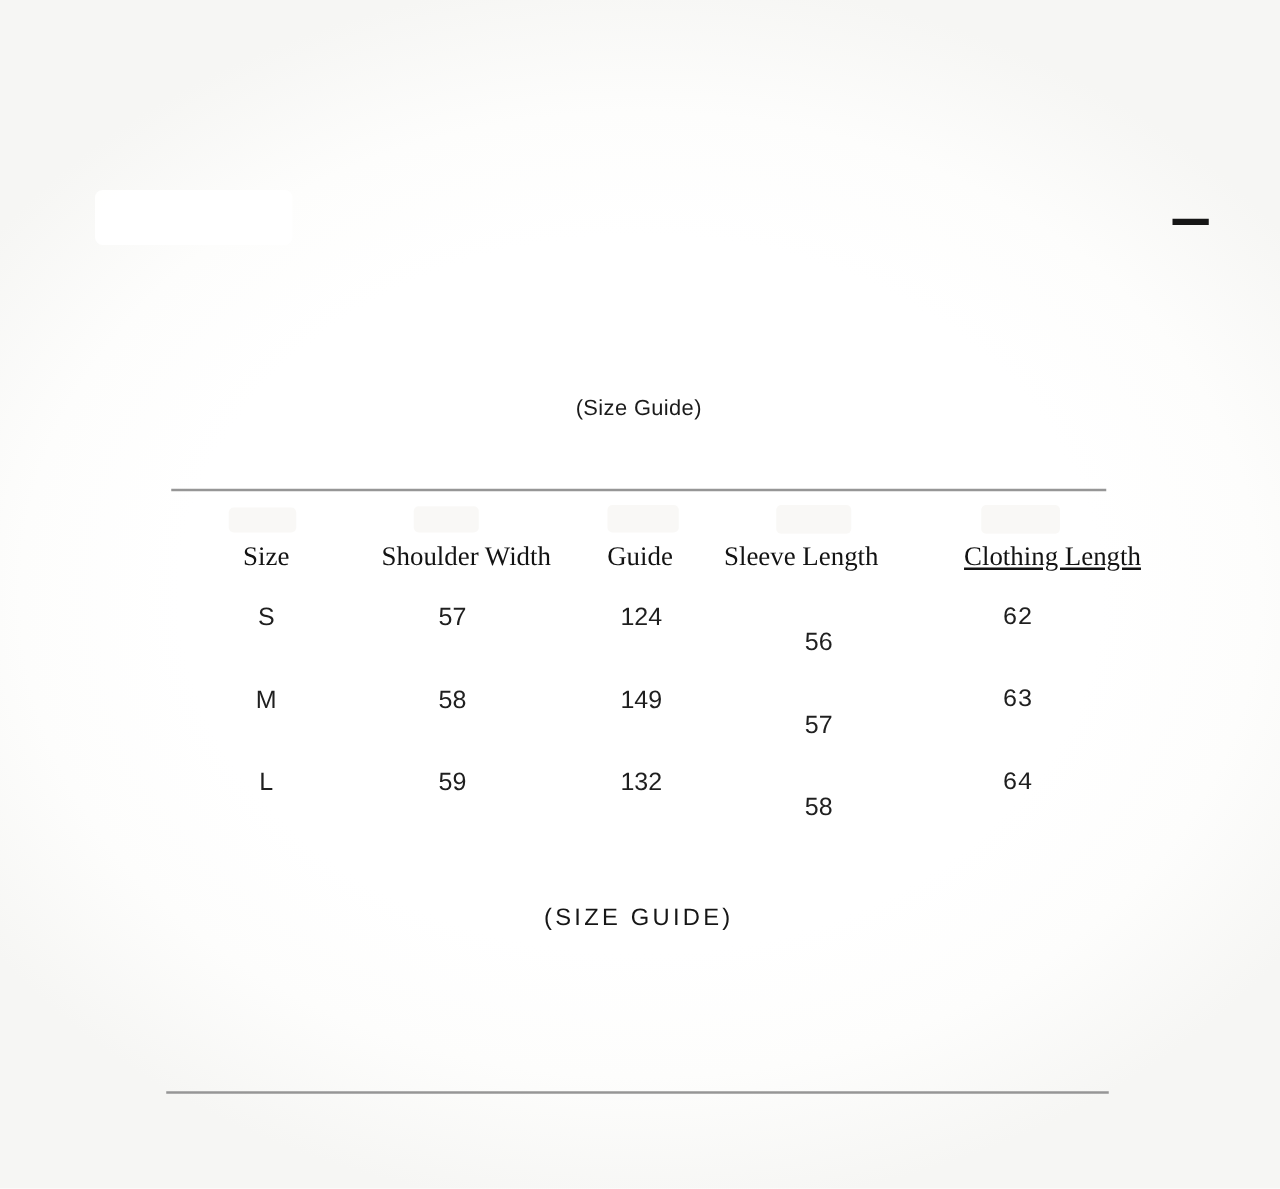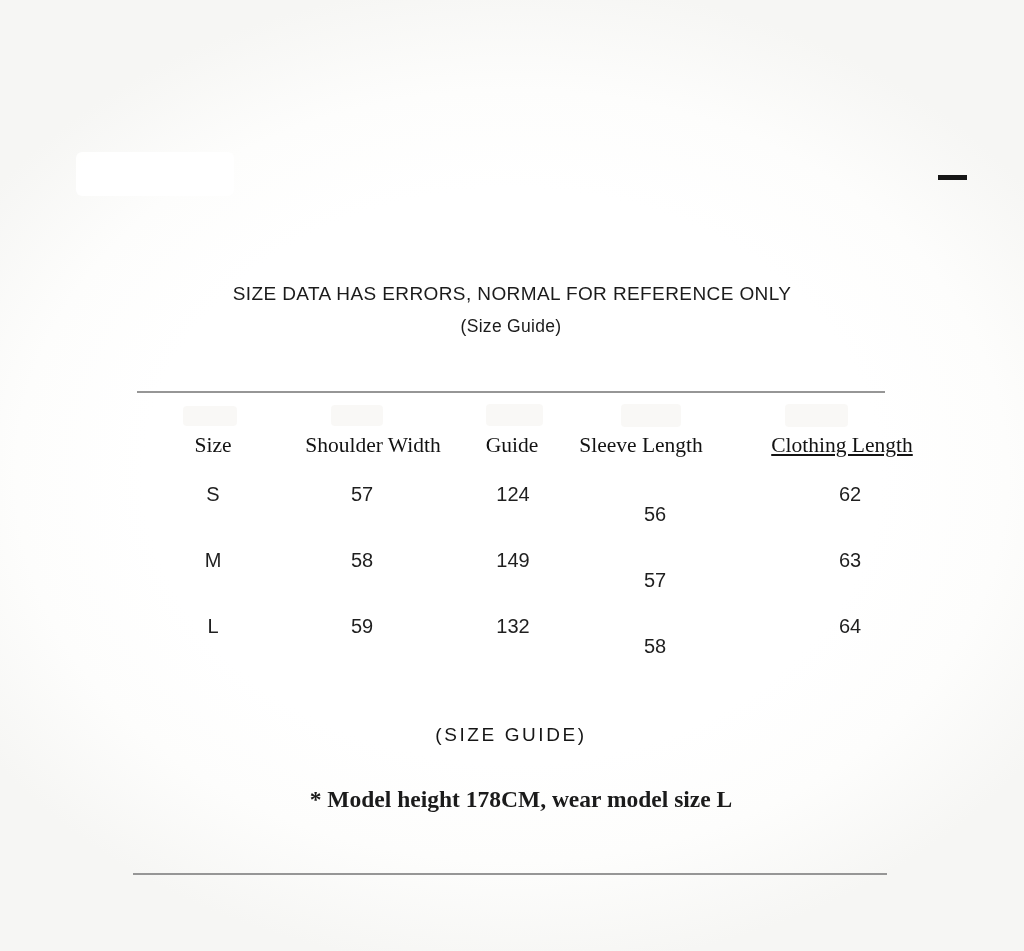--- a/index.html
+++ b/index.html
@@ -86,21 +86,21 @@
   }
   .hc0 { left: 213px; } .hc1 { left: 373px; } .hc2 { left: 512px; }
   .hc3 { left: 641px; } .hc4 { left: 842px; text-decoration: underline; }
 
   .val {
     font-size: 20px;
     color: #1f1f1f;
   }
   .r0 { top: 483px; } .r1 { top: 549px; } .r2 { top: 615px; }
   .vc0 { left: 213px; } .vc1 { left: 362px; } .vc2 { left: 513px; }
-  .vc3 { left: 655px; margin-top: 20px; } .vc4 { left: 850px; }
+  .vc3 { left: 655px; margin-top: 20px; } .vc4 { left: 814px; font-family: Liberation Mono, monospace; }
 
   .size-guide-caption {
     position: absolute;
     left: 511px; top: 724px;
     transform: translateX(-50%);
     white-space: nowrap;
     font-size: 19px;
     font-weight: 500;
     letter-spacing: 2.6px;
     color: #161616;
@@ -127,21 +127,20 @@
   }
 </style>
 </head>
 <body>
 
 <div class="canvas">
 
   <div class="ghost-topleft"></div>
   <div class="dash-mark"></div>
 
-  <div class="title-line1">SIZE DATA HAS ERRORS, NORMAL FOR REFERENCE ONLY</div>
   <div class="title-line2">(Size Guide)</div>
 
   <div class="divider divider-top"></div>
 
   <div class="ghost g1"></div>
   <div class="ghost g2"></div>
   <div class="ghost g3"></div>
   <div class="ghost g4"></div>
   <div class="ghost g5"></div>
 
@@ -163,18 +162,17 @@
   <div class="cell val r1 vc3">57</div>
   <div class="cell val r1 vc4">63</div>
 
   <div class="cell val r2 vc0">L</div>
   <div class="cell val r2 vc1">59</div>
   <div class="cell val r2 vc2">132</div>
   <div class="cell val r2 vc3">58</div>
   <div class="cell val r2 vc4">64</div>
 
   <div class="size-guide-caption">(SIZE GUIDE)</div>
-  <div class="model-note">* Model height 178CM, wear model size L</div>
 
   <div class="divider divider-bottom"></div>
 
 
 </div>
 
 </body></html>

